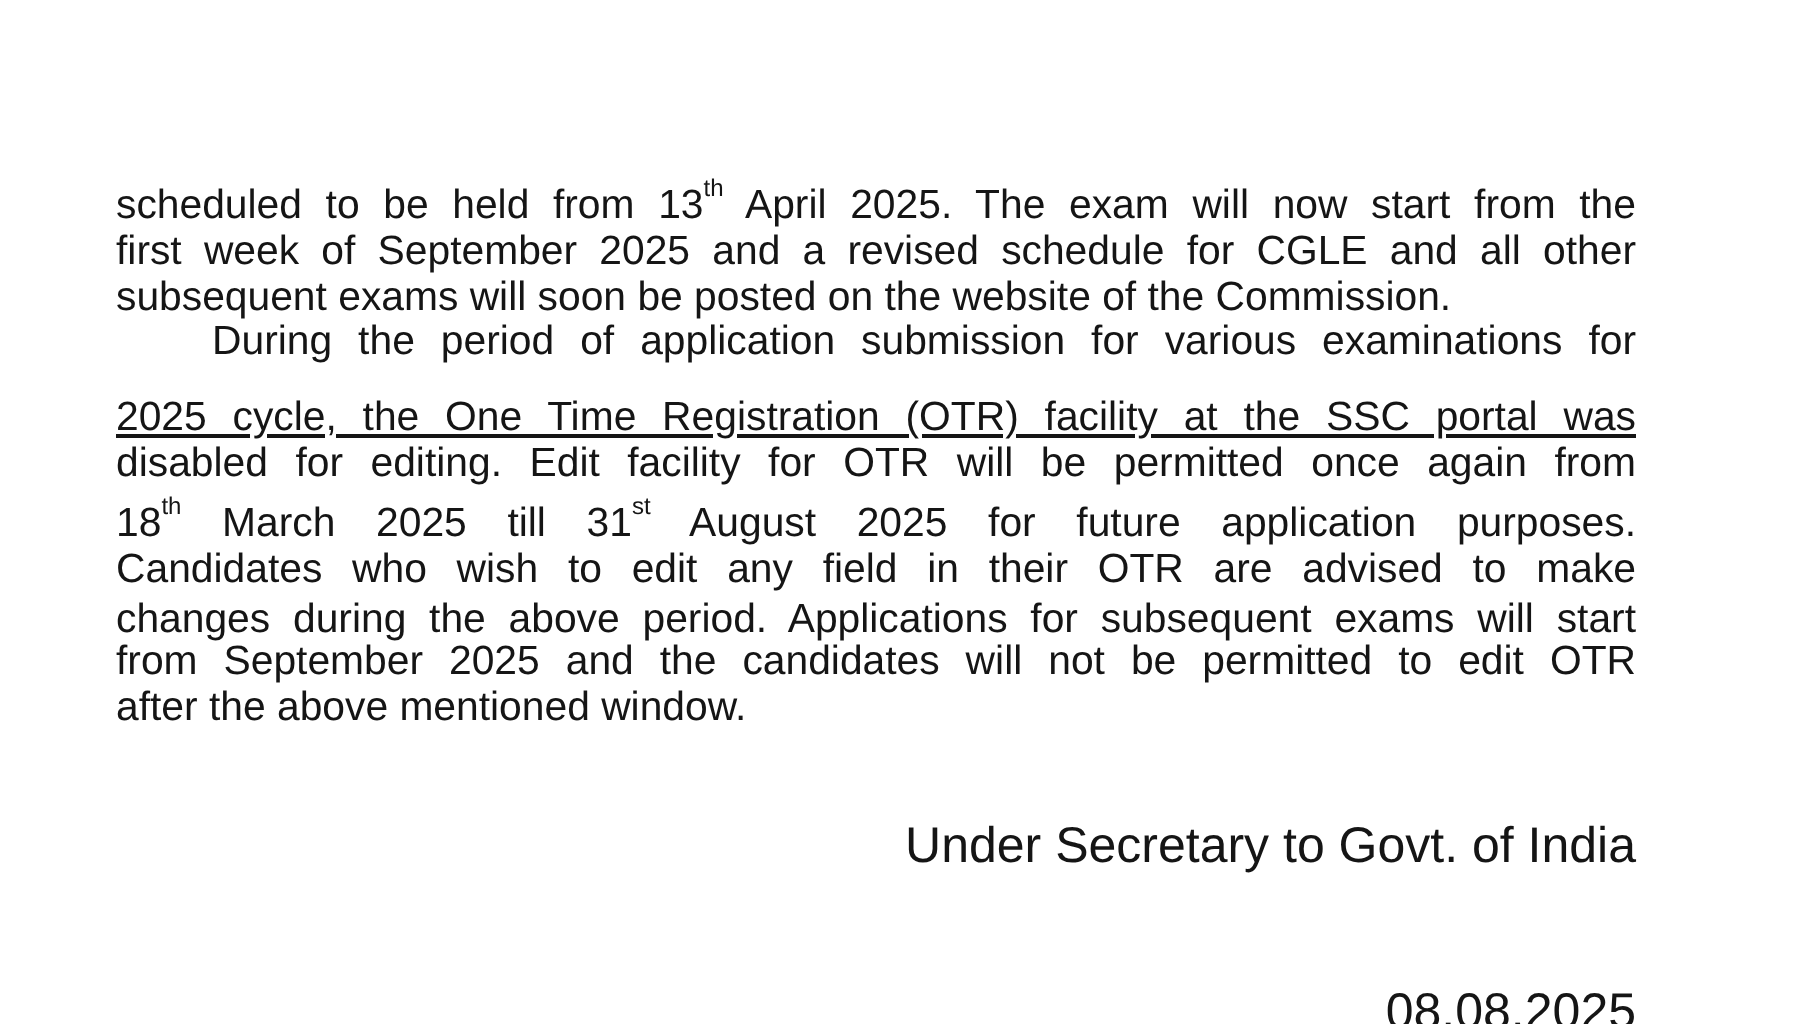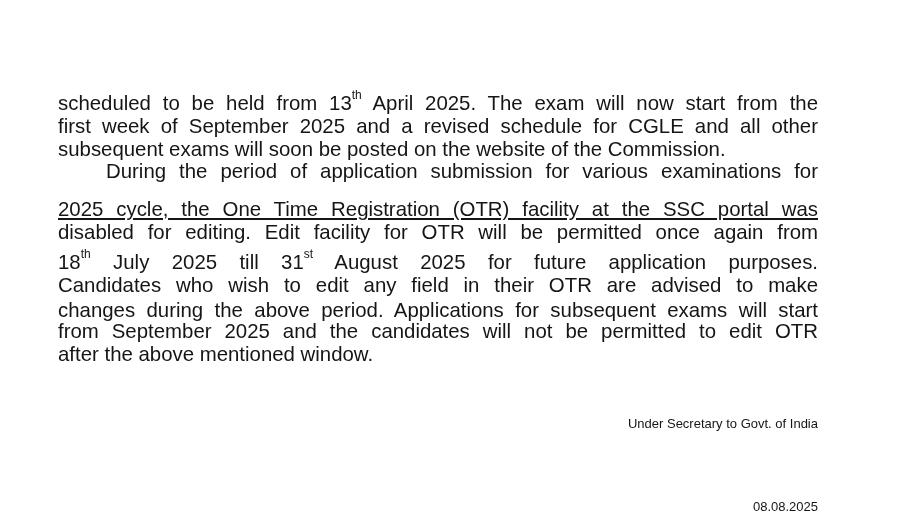--- a/index.html
+++ b/index.html
@@ -40,39 +40,39 @@
     }
     sup {
       font-size: 12px;
       line-height: 0;
       position: relative;
       top: -3px;
     }
     .sig {
       position: absolute;
       right: 80px;
-      font-size: 13px;
+      font-size: 25px;
       line-height: 23px;
       white-space: nowrap;
       text-align: right;
     }
   </style>
 </head>
 <body>
 
 <div class="page">
 
   <div class="line" style="top:92px;"><span>scheduled to be held from 13</span><sup>th</sup><span> April 2025. The exam will now start from the</span></div>
   <div class="line" style="top:115px;">first week of September 2025 and a revised schedule for CGLE and all other</div>
   <div class="line last" style="top:138px;">subsequent exams will soon be posted on the website of the Commission.</div>
 
   <div class="line indent" style="top:160px;">During the period of application submission for various examinations for</div>
   <div class="line" style="top:198px;text-decoration:underline;">2025 cycle, the One Time Registration (OTR) facility at the SSC portal was</div>
   <div class="line" style="top:221px;">disabled for editing. Edit facility for OTR will be permitted once again from</div>
-  <div class="line" style="top:251px;"><span>18</span><sup>th</sup><span> July 2025 till 31</span><sup>st</sup><span> August 2025 for future application purposes.</span></div>
+  <div class="line" style="top:251px;"><span>18</span><sup>th</sup><span> March 2025 till 31</span><sup>st</sup><span> August 2025 for future application purposes.</span></div>
   <div class="line" style="top:274px;">Candidates who wish to edit any field in their OTR are advised to make</div>
   <div class="line" style="top:299px;">changes during the above period. Applications for subsequent exams will start</div>
   <div class="line" style="top:320px;">from September 2025 and the candidates will not be permitted to edit OTR</div>
   <div class="line last" style="top:343px;">after the above mentioned window.</div>
 </div>
 
 <div class="sig" style="top:412px;">Under Secretary to Govt. of India</div>
 <div class="sig" style="top:449px;margin-top:46px;">08.08.2025</div>
 
 </body></html>

